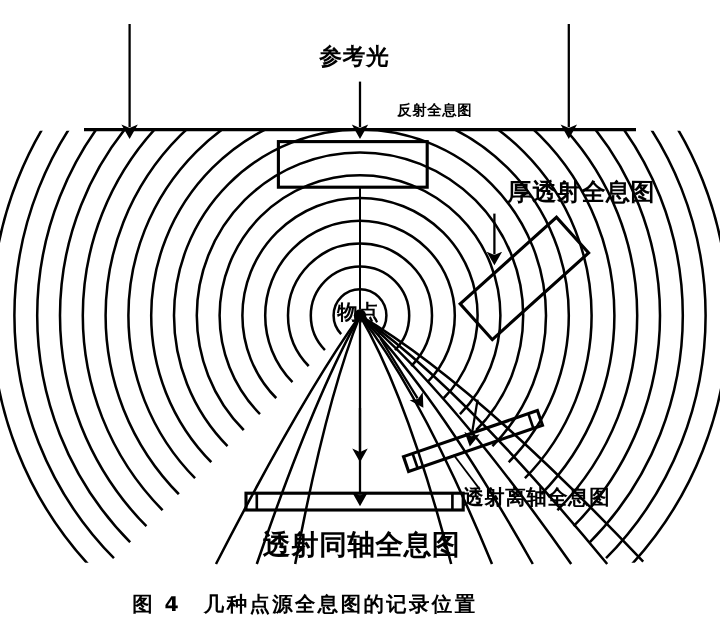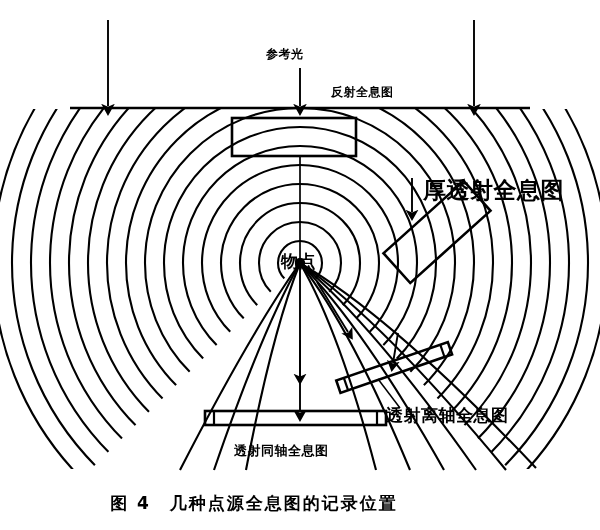--- a/index.html
+++ b/index.html
@@ -26,26 +26,26 @@
     display: block;
   }
   .fig-label {
     position: absolute;
     color: #000000;
     font-weight: bold;
     white-space: nowrap;
     letter-spacing: 0.5px;
     line-height: 1;
   }
-  #label-reference-beam { left: 266px; top: 48px; font-size: 12px; }
+  #label-reference-beam { left: 266px; top: 38px; font-size: 19px; }
   #label-reflection-hologram { left: 331px; top: 86px; font-size: 12px; }
-  #label-thick-transmission-hologram { left: 423px; top: 179px; font-size: 23px; }
+  #label-thick-transmission-hologram { left: 423px; top: 153px; font-size: 20px; font-family: Liberation Mono, monospace; }
   #label-object-point { left: 245px; top: 253px; font-size: 17px; padding-left: 36px; }
   #label-offaxis-hologram { left: 386px; top: 375px; font-size: 17px; margin-top: 32px; }
-  #label-inline-hologram { left: 234px; top: 444px; font-size: 13px; }
+  #label-inline-hologram { left: 219px; top: 444px; font-size: 23px; }
   #figure-caption {
     position: absolute;
     left: 0;
     top: 492px;
     width: 508px;
     text-align: center;
     color: #000000;
     font-weight: bold;
     font-size: 17px;
     letter-spacing: 2px;

